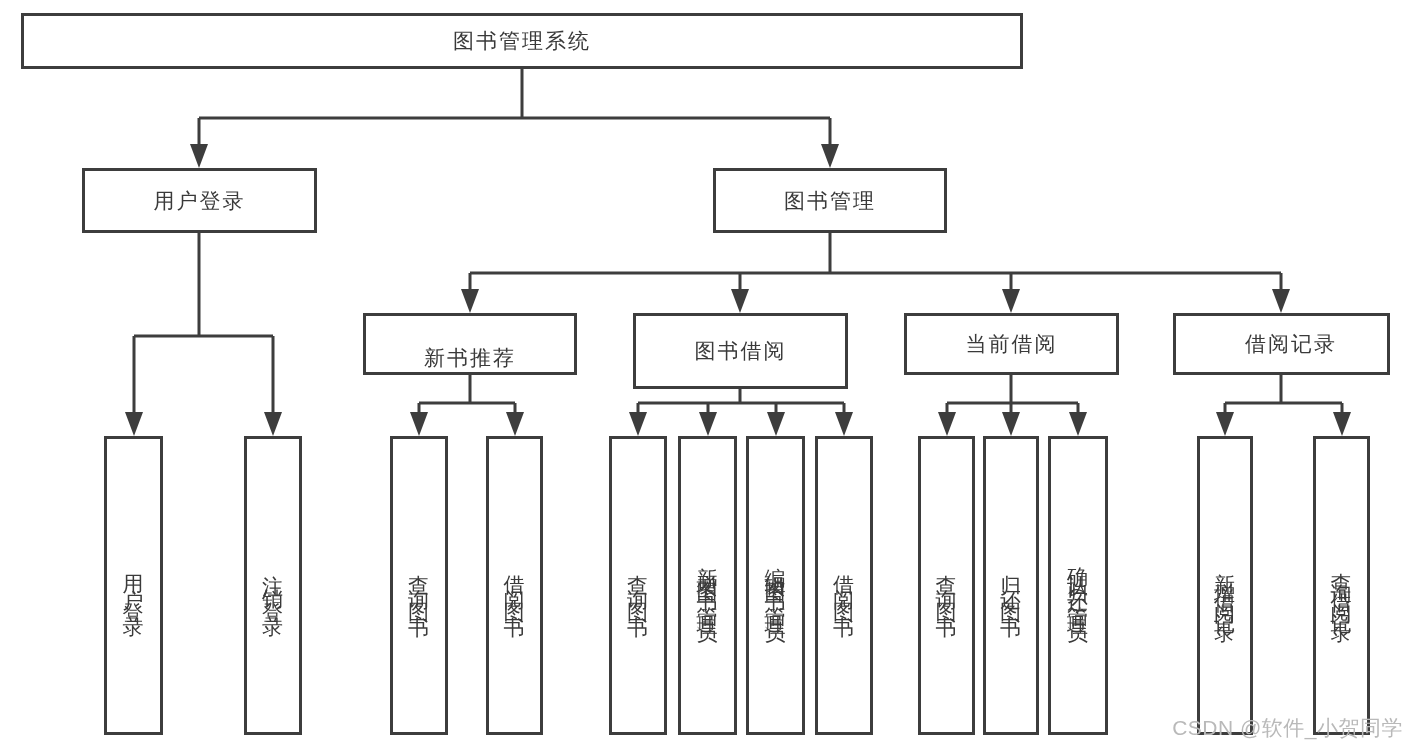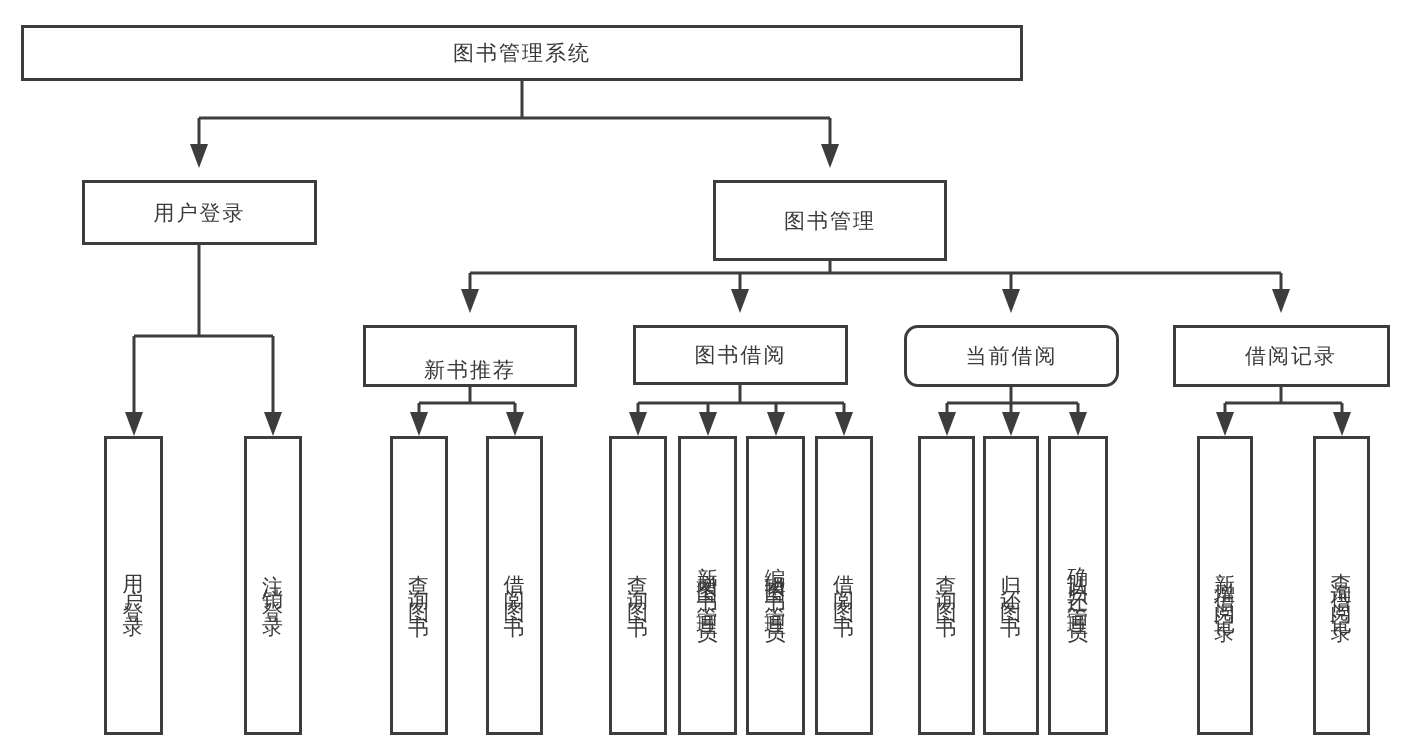--- a/index.html
+++ b/index.html
@@ -20,37 +20,37 @@
   #connectors path{stroke:var(--line);stroke-width:3;fill:none;}
   #connectors polygon{fill:var(--line);stroke:none;}
   .box{
     position:absolute;
     box-sizing:border-box;
     border:3px solid var(--line);
     background:#fff;
     display:flex;align-items:center;justify-content:center;
     color:var(--text);
   }
-  .hbox{font-size:21px;letter-spacing:2px;margin-top:12px;}
+  .hbox{font-size:21px;letter-spacing:2px;}
   .hbox span{white-space:nowrap;}
   .vbox{top:436px;height:299px;font-size:21px;}
   .vbox span{
     writing-mode:vertical-rl;
     text-orientation:mixed;
     letter-spacing:12px;
     line-height:1;
     white-space:nowrap;
   }
   
   #node-root{left:21px;top:13px;width:1002px;height:56px;}
   #node-user-login{left:82px;top:168px;width:235px;height:65px;}
-  #node-book-mgmt{left:713px;top:168px;width:234px;height:81px;}
+  #node-book-mgmt{left:713px;top:168px;width:234px;height:65px;}
   #node-new-book{left:363px;top:313px;width:214px;height:62px;align-items:flex-end;}
-  #node-book-borrow{left:633px;top:313px;width:215px;height:60px;}
-  #node-current-borrow{left:904px;top:313px;width:215px;height:62px;border-radius:14px;}
+  #node-book-borrow{left:633px;top:313px;width:215px;height:76px;}
+  #node-current-borrow{left:904px;top:313px;width:215px;height:62px;}
   #node-borrow-record{left:1173px;top:313px;width:217px;height:62px;padding-left:19px;}
   #watermark{
     position:absolute;
     right:2px;top:714px;
     font-size:21px;
     color:var(--wm);
     letter-spacing:0.5px;
     z-index:5;
     white-space:nowrap;
   }
@@ -164,13 +164,14 @@
     <span style="letter-spacing: 8px;">确认归还（管理员）</span>
   </div>
 
   <div class="box vbox" style="left:1197px;width:56px">
     <span style="letter-spacing: 10px;">新增借阅记录</span>
   </div>
   <div class="box vbox" style="left:1313px;width:57px">
     <span style="letter-spacing: 10px;">查询借阅记录</span>
   </div>
 
+  <div id="watermark">CSDN @软件_小贺同学</div>
 </div>
 
 </body></html>

